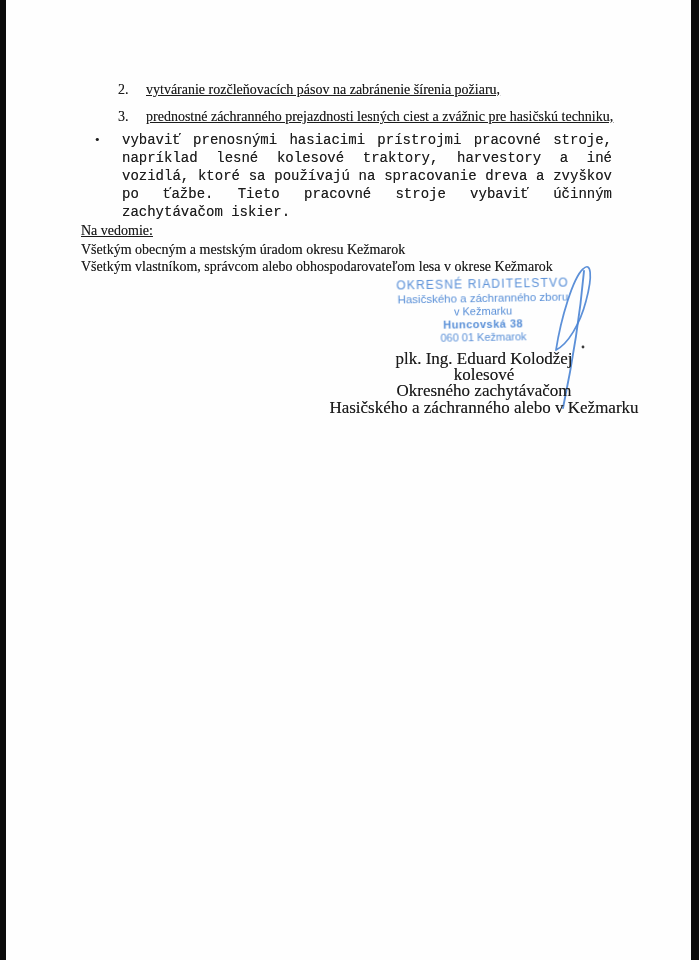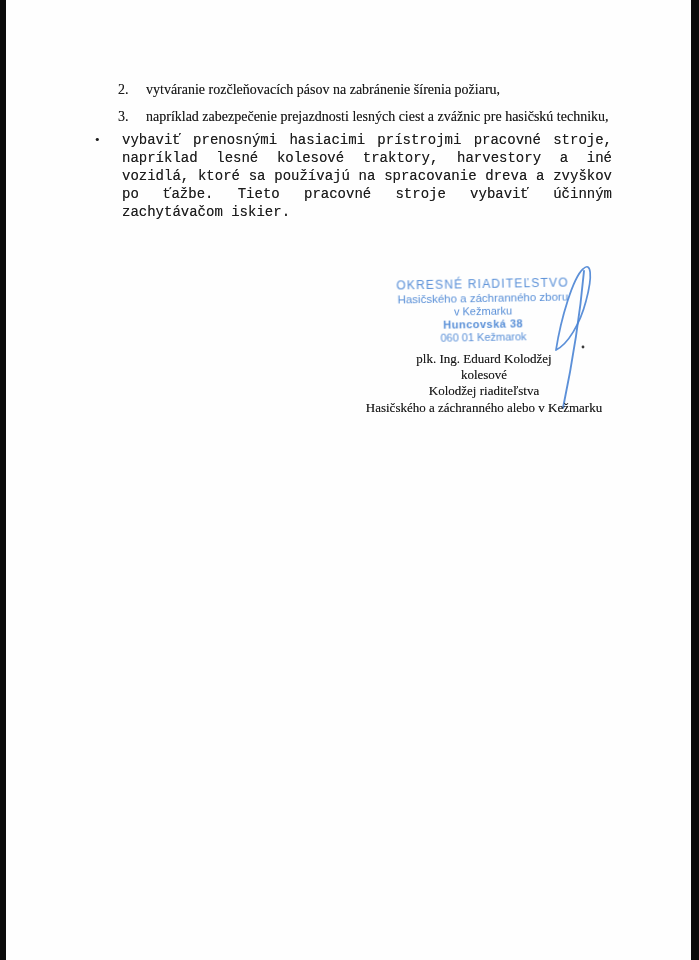--- a/index.html
+++ b/index.html
@@ -12,21 +12,21 @@
     color:#1c1c1c;
   }
   .scan-bar{position:absolute;top:0;height:100%;background:#0b0b0b;}
   .scan-bar.left{left:0;width:6px;}
   .scan-bar.right{right:0;width:8px;}
 
   .doc-text{font-size:14px;line-height:18px;text-shadow:0 0 .4px rgba(0,0,0,.5);}
 
   .num-item{position:absolute;left:118px;display:flex;}
   .num-item .marker{width:28px;flex:0 0 28px;}
-  .num-item .text{white-space:nowrap;}
+  .num-item .text{white-space:nowrap;text-decoration:underline;}
 
   .bullet-item{position:absolute;left:95px;width:517px;display:flex;}
   .bullet-item .marker{width:27px;flex:0 0 27px;font-size:13px;}
   .bullet-item .text{width:490px;text-align:justify;font-family:Liberation Mono, monospace;}
 
   .distribution{position:absolute;left:81px;top:222px;}
   .distribution .heading{text-decoration:underline;margin-bottom:1px;}
   .distribution .recipient{margin-top:0;line-height:17px;}
 
   .stamp{
@@ -40,61 +40,66 @@
   }
   .stamp .s1{font-size:12px;letter-spacing:1.2px;white-space:nowrap;}
   .stamp .s2{font-size:11.5px;white-space:nowrap;margin-top:1px;}
   .stamp .s3,.stamp .s4,.stamp .s5{font-size:11px;margin-top:1px;}
   .stamp .s4{font-weight:bold;letter-spacing:.5px;}
 
   .signature-svg{position:absolute;left:535px;top:256px;}
 
   .signature-block{
     position:absolute;left:318px;top:351px;width:332px;
-    text-align:center;font-size:13px;line-height:16.2px;
+    text-align:center;font-size:17px;line-height:16.2px;
     text-shadow:0 0 .4px rgba(0,0,0,.5);
   }
 </style>
 </head>
 <body>
 
 <div class="page">
 
   <div class="scan-bar left"></div>
   <div class="scan-bar right"></div>
 
   <div class="num-item doc-text" style="top:81px;">
     <span class="marker">2.</span>
     <span class="text">vytváranie rozčleňovacích pásov na zabránenie šírenia požiaru,</span>
   </div>
   <div class="num-item doc-text" style="top:108px;">
     <span class="marker">3.</span>
-    <span class="text">napríklad zabezpečenie prejazdnosti lesných ciest a zvážnic pre hasičskú techniku,</span>
+    <span class="text">prednostné záchranného prejazdnosti lesných ciest a zvážnic pre hasičskú techniku,</span>
   </div>
 
   <div class="bullet-item doc-text" style="top:131px;">
     <span class="marker">•</span>
     <span class="text">vybaviť prenosnými hasiacimi prístrojmi pracovné stroje, napríklad lesné kolesové traktory, harvestory a iné vozidlá, ktoré sa používajú na spracovanie dreva a zvyškov po ťažbe. Tieto pracovné stroje vybaviť účinným zachytávačom iskier.</span>
   </div>
 
+  <div class="distribution doc-text">
+    <div class="heading">Na vedomie:</div>
+    <div class="recipient">Všetkým obecným a mestským úradom okresu Kežmarok</div>
+    <div class="recipient">Všetkým vlastníkom, správcom alebo obhospodarovateľom lesa v okrese Kežmarok</div>
+  </div>
 
   <div class="stamp">
     <div class="s1">OKRESNÉ RIADITEĽSTVO</div>
     <div class="s2">Hasičského a záchranného zboru</div>
     <div class="s3">v Kežmarku</div>
     <div class="s4">Huncovská 38</div>
     <div class="s5">060 01 Kežmarok</div>
   </div>
 
   <svg class="signature-svg" width="80" height="165" viewBox="0 0 80 165">
     <path d="M 21 94 C 26 62 38 22 48 13 C 56 5 58 19 51 45 C 45 68 33 88 21 94" fill="none" stroke="#4a84d4" stroke-width="1.7" stroke-linecap="round" opacity="0.9"></path>
     <path d="M 49 15 C 46 48 38 104 28 152" fill="none" stroke="#4a84d4" stroke-width="1.9" stroke-linecap="round" opacity="0.9"></path>
     <circle cx="48" cy="91" r="1.4" fill="#3a3a3a"></circle>
   </svg>
 
   <div class="signature-block">
     <div>plk. Ing. Eduard Kolodžej</div>
     <div>kolesové</div>
-    <div>Kolodžej riaditeľstva</div>
+    <div>Okresného zachytávačom</div>
     <div>Hasičského a záchranného alebo v Kežmarku</div>
   </div>
 
 </div>
 
 </body></html>

